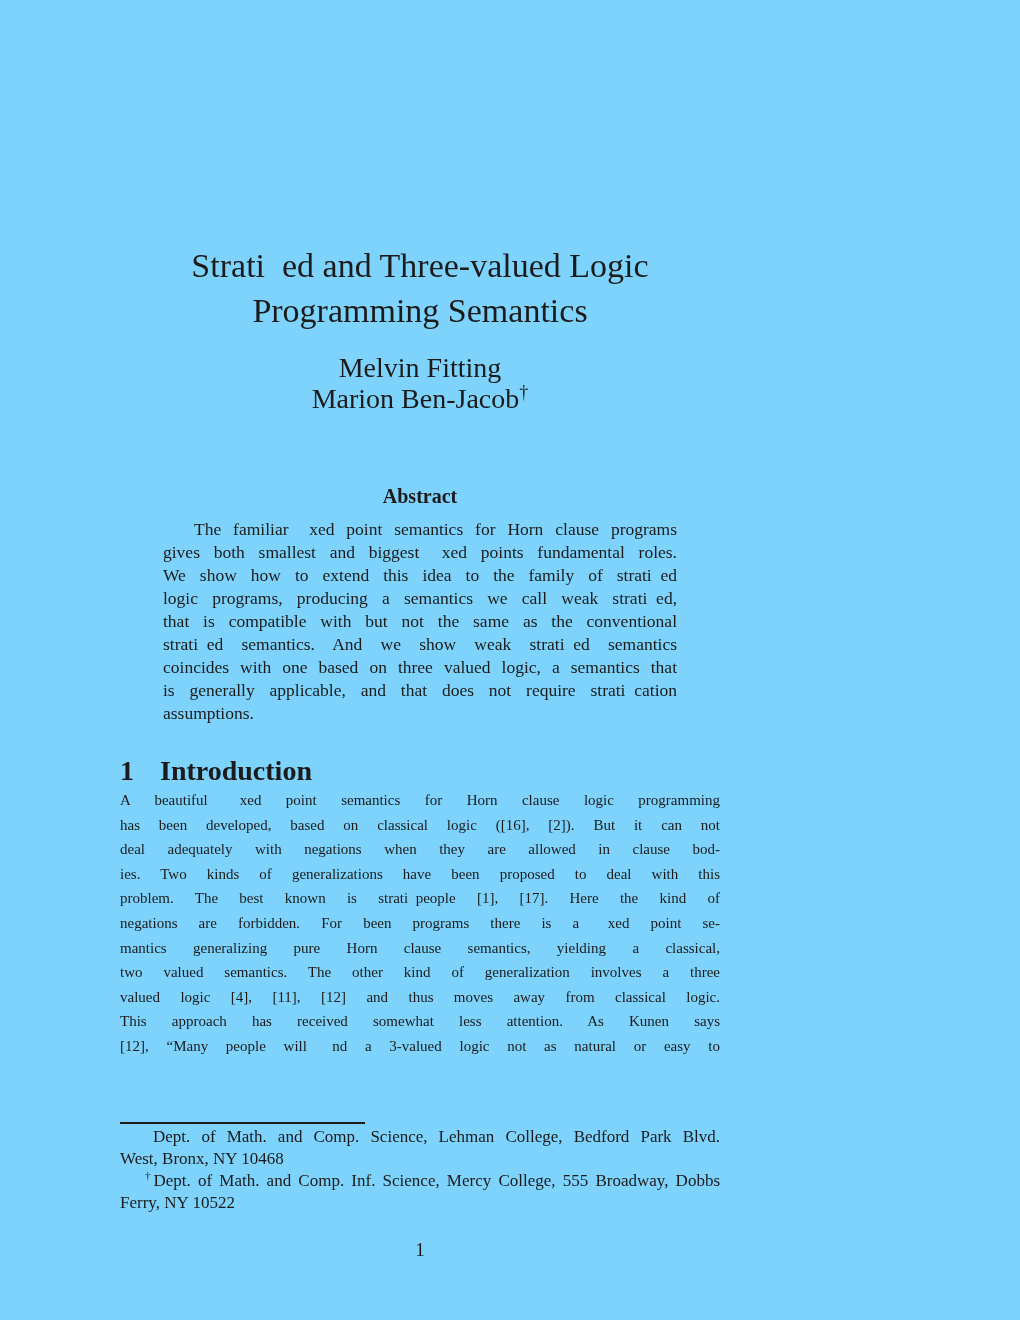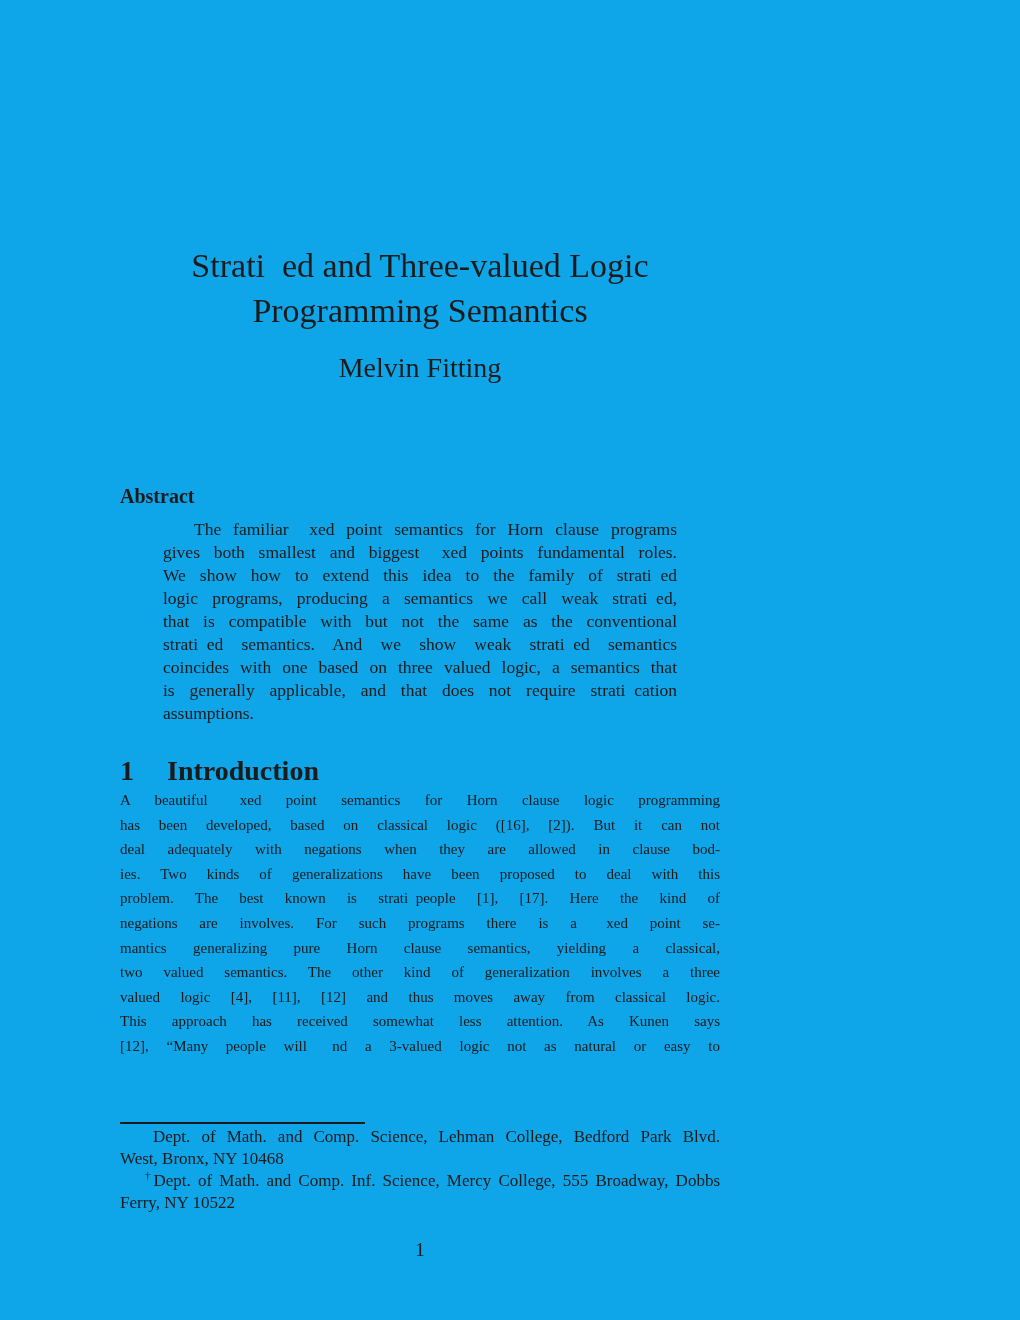--- a/index.html
+++ b/index.html
@@ -4,47 +4,47 @@
 <style>
   html, body { margin: 0; padding: 0; }
   body {
     width: 1020px; height: 1320px;
     background: #ffffff;
     font-family: "Liberation Serif", "DejaVu Serif", serif;
     color: #1b1b1b;
     position: relative;
     overflow: hidden;
   }
-  .page { position: absolute; inset: 0; background: #0ea5e9; }
+  .page { position: absolute; inset: 0; background: #7dd3fc; }
   .textblock { position: absolute; left: 120px; top: 0; width: 600px; height: 1320px; }
 
   .title {
     position: absolute; top: 243px; left: 0; width: 600px;
     text-align: center; font-size: 34px; line-height: 45px; font-weight: normal;
   }
   .authors {
     position: absolute; top: 352px; left: 0; width: 600px;
     text-align: center; font-size: 28px; line-height: 31px;
   }
   .authors .tline { text-align: center !important; text-align-last: center !important; }
 
   .abs-head {
     position: absolute; top: 483px; left: 0; width: 600px;
-    text-align: left; font-weight: bold; font-size: 20px; line-height: 26px;
+    text-align: center; font-weight: bold; font-size: 20px; line-height: 26px;
   }
   .abs-body {
     position: absolute; top: 518px; left: 43px; width: 514px;
     font-size: 17.5px; line-height: 23px;
   }
 
   .sec-head {
     position: absolute; top: 753px; left: 0; width: 600px;
     font-size: 28px; font-weight: bold; line-height: 36px;
   }
-  .sec-head .sec-title { margin-left: 33px; }
+  .sec-head .sec-title { margin-left: 26px; }
 
   .para {
     position: absolute; top: 788px; left: 0; width: 600px;
     font-size: 15px; line-height: 24.6px;
   }
 
   .fn-rule {
     position: absolute; top: 1122px; left: 0; width: 245px; height: 0;
     border-top: 2px solid #1b1b1b;
   }
@@ -69,20 +69,21 @@
 <div class="page">
   <div class="textblock">
 
     <div class="title">
       <div>Strati ed and Three-valued Logic</div>
       <div>Programming Semantics</div>
     </div>
 
     <div class="authors">
         <div class="tline"><span>Melvin Fitting</span></div>
+        <div class="tline"><span>Marion Ben-Jacob</span><sup>†</sup></div>
       </div>
 
     <div class="abs-head">Abstract</div>
 
     <div class="abs-body">
         <div class="tline just" style="text-indent: 31px;"><span>The familiar  xed point semantics for Horn clause programs</span></div>
         <div class="tline just"><span>gives both smallest and biggest  xed points fundamental roles.</span></div>
         <div class="tline just"><span>We show how to extend this idea to the family of strati ed</span></div>
         <div class="tline just"><span>logic programs, producing a semantics we call </span><span class="it">weak strati ed,</span></div>
         <div class="tline just"><span>that is compatible with but not the same as the conventional</span></div>
@@ -93,21 +94,21 @@
       </div>
 
     <div class="sec-head"><span class="sec-num">1</span><span class="sec-title">Introduction</span></div>
 
     <div class="para">
         <div class="tline just"><span>A beautiful  xed point semantics for Horn clause logic programming</span></div>
         <div class="tline just"><span>has been developed, based on classical logic ([16], [2]). But it can not</span></div>
         <div class="tline just"><span>deal adequately with negations when they are allowed in clause bod-</span></div>
         <div class="tline just"><span>ies. Two kinds of generalizations have been proposed to deal with this</span></div>
         <div class="tline just"><span>problem. The best known is </span><span class="it">strati people</span><span> [1], [17]. Here the kind of</span></div>
-        <div class="tline just"><span>negations are involves. For such programs there is a  xed point se-</span></div>
+        <div class="tline just"><span>negations are forbidden. For been programs there is a  xed point se-</span></div>
         <div class="tline just"><span>mantics generalizing pure Horn clause semantics, yielding a classical,</span></div>
         <div class="tline just"><span>two valued semantics. The other kind of generalization involves a three</span></div>
         <div class="tline just"><span>valued logic [4], [11], [12] and thus moves away from classical logic.</span></div>
         <div class="tline just"><span>This approach has received somewhat less attention. As Kunen says</span></div>
         <div class="tline just"><span>[12], “Many people will  nd a 3-valued logic not as natural or easy to</span></div>
       </div>
 
     <div class="fn-rule"></div>
 
     <div class="fns">

